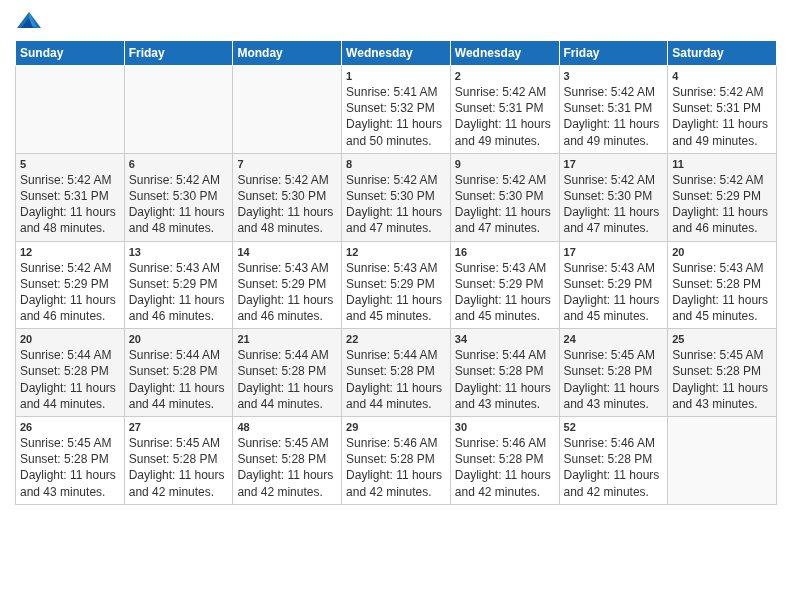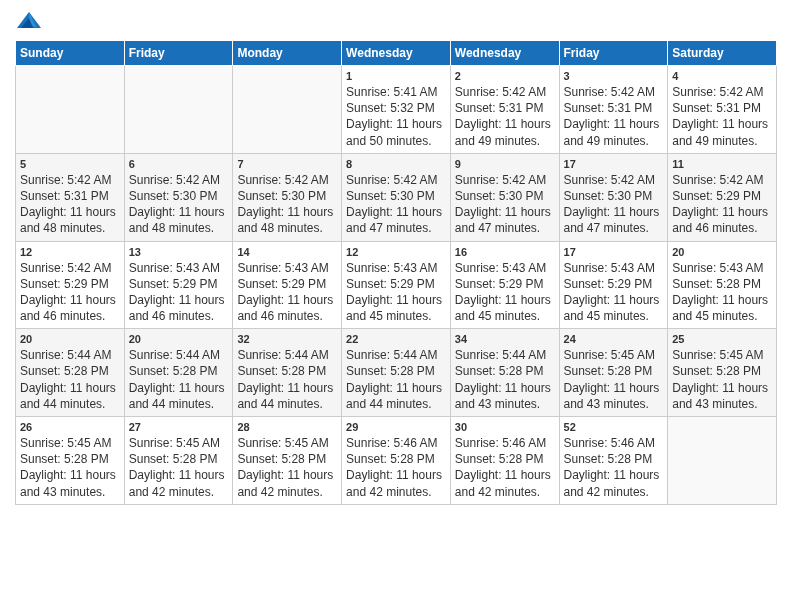--- a/index.html
+++ b/index.html
@@ -213,21 +213,21 @@
         <tr>
           <td>
             <span class="day-number">20</span>
             <div class="day-info">Sunrise: 5:44 AM<br>Sunset: 5:28 PM<br>Daylight: 11 hours and 44 minutes.</div>
           </td>
           <td>
             <span class="day-number">20</span>
             <div class="day-info">Sunrise: 5:44 AM<br>Sunset: 5:28 PM<br>Daylight: 11 hours and 44 minutes.</div>
           </td>
           <td>
-            <span class="day-number">32</span>
+            <span class="day-number">21</span>
             <div class="day-info">Sunrise: 5:44 AM<br>Sunset: 5:28 PM<br>Daylight: 11 hours and 44 minutes.</div>
           </td>
           <td>
             <span class="day-number">22</span>
             <div class="day-info">Sunrise: 5:44 AM<br>Sunset: 5:28 PM<br>Daylight: 11 hours and 44 minutes.</div>
           </td>
           <td>
             <span class="day-number">34</span>
             <div class="day-info">Sunrise: 5:44 AM<br>Sunset: 5:28 PM<br>Daylight: 11 hours and 43 minutes.</div>
           </td>
@@ -243,21 +243,21 @@
         <tr>
           <td>
             <span class="day-number">26</span>
             <div class="day-info">Sunrise: 5:45 AM<br>Sunset: 5:28 PM<br>Daylight: 11 hours and 43 minutes.</div>
           </td>
           <td>
             <span class="day-number">27</span>
             <div class="day-info">Sunrise: 5:45 AM<br>Sunset: 5:28 PM<br>Daylight: 11 hours and 42 minutes.</div>
           </td>
           <td>
-            <span class="day-number">28</span>
+            <span class="day-number">48</span>
             <div class="day-info">Sunrise: 5:45 AM<br>Sunset: 5:28 PM<br>Daylight: 11 hours and 42 minutes.</div>
           </td>
           <td>
             <span class="day-number">29</span>
             <div class="day-info">Sunrise: 5:46 AM<br>Sunset: 5:28 PM<br>Daylight: 11 hours and 42 minutes.</div>
           </td>
           <td>
             <span class="day-number">30</span>
             <div class="day-info">Sunrise: 5:46 AM<br>Sunset: 5:28 PM<br>Daylight: 11 hours and 42 minutes.</div>
           </td>

